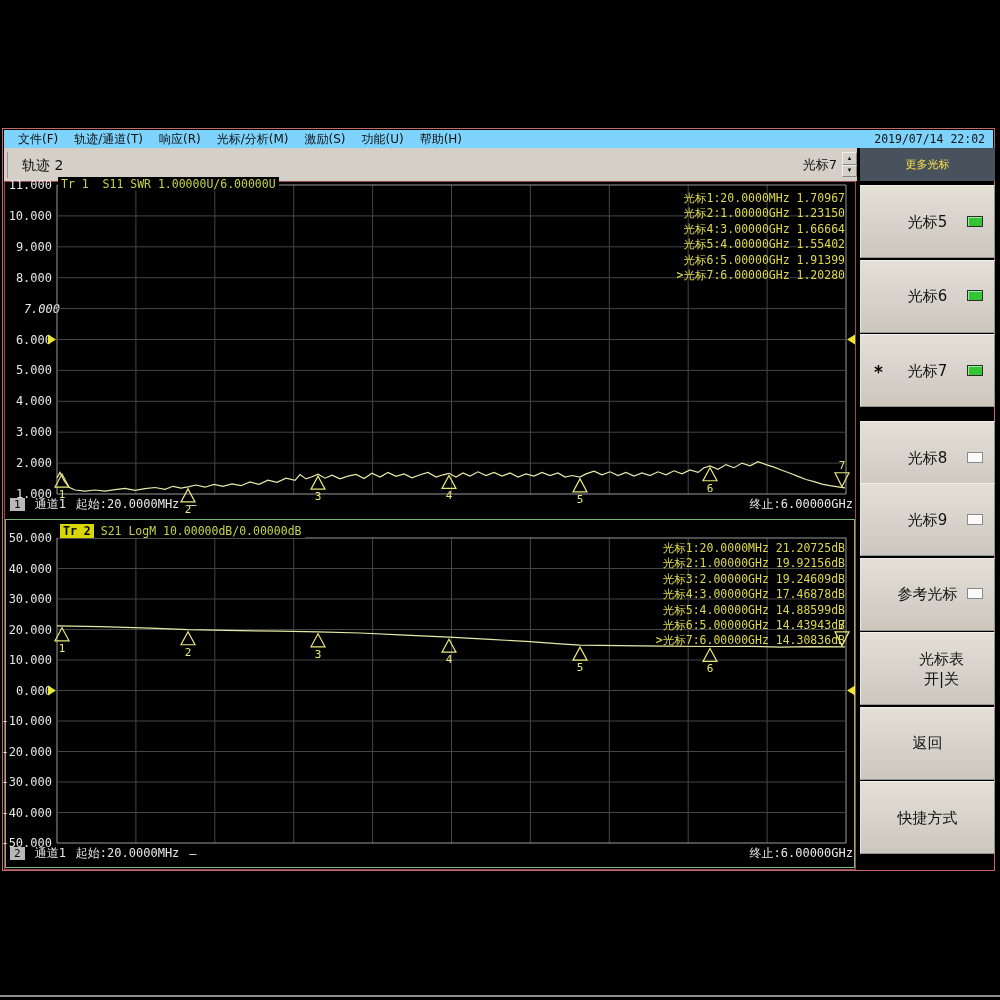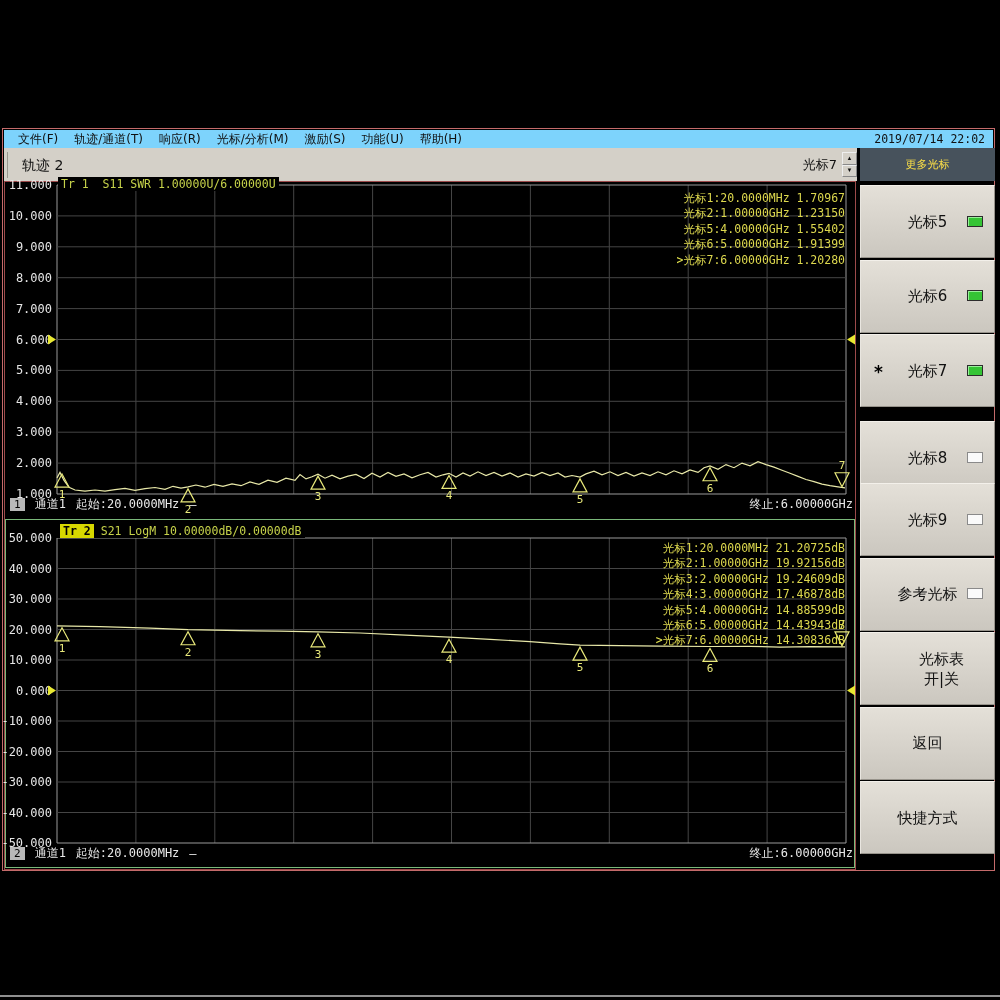--- a/index.html
+++ b/index.html
@@ -129,21 +129,21 @@
 <div class="abs charts-frame"></div>
 <div class="abs chart2-frame"></div>
 
 <div class="abs chart-title mono" style="left:58px;top:177px;">Tr 1  S11 SWR 1.00000U/6.00000U</div>
 
 <div id="chart1-ylabels">
     <div class="abs ylab mono" style="left: 0px; top: 178px;">11.000</div>
     <div class="abs ylab mono" style="left: 0px; top: 208.9px;">10.000</div>
     <div class="abs ylab mono" style="left: 0px; top: 239.8px;">9.000</div>
     <div class="abs ylab mono" style="left: 0px; top: 270.7px;">8.000</div>
-    <div class="abs ylab mono" style="left: 0px; top: 301.6px;">7.000</div>
+    <div class="abs ylab mono" style="left: 8px; top: 301.6px; font-style: italic;">7.000</div>
     <div class="abs ylab mono" style="left: 0px; top: 332.5px;">6.000</div>
     <div class="abs ylab mono" style="left: 0px; top: 363.4px;">5.000</div>
     <div class="abs ylab mono" style="left: 0px; top: 394.3px;">4.000</div>
     <div class="abs ylab mono" style="left: 0px; top: 425.2px;">3.000</div>
     <div class="abs ylab mono" style="left: 0px; top: 456.1px;">2.000</div>
     <div class="abs ylab mono" style="left: 0px; top: 487px;">1.000</div>
   </div>
 <svg id="svg1" class="abs" style="left:57px;top:185px;" width="789" height="309">
     <g>
       <line x1="0" y1="0" x2="0" y2="309" stroke="#9a9a9a" stroke-width="1"></line>
@@ -197,20 +197,21 @@
       <text x="653" y="306.757709" fill="#e8e87a" font-size="11" text-anchor="middle" font-family="DejaVu Sans Mono, monospace">6</text>
     </g>
     <g>
       <polygon points="778,287.73348 792,287.73348 785,301.73348" fill="none" stroke="#e8e87a" stroke-width="1.2"></polygon>
       <text x="785" y="283.73348" fill="#e8e87a" font-size="11" text-anchor="middle" font-family="DejaVu Sans Mono, monospace">7</text>
     </g>
   </svg>
 <div class="abs readout mono" id="readout1" style="left:500px;top:191px;width:345px;">
     <div class="mrow"><span class="arr"></span><span>光标1:20.0000MHz 1.70967</span></div>
     <div class="mrow"><span class="arr"></span><span>光标2:1.00000GHz 1.23150</span></div>
+    <div class="mrow"><span class="arr"></span><span>光标4:3.00000GHz 1.66664</span></div>
     <div class="mrow"><span class="arr"></span><span>光标5:4.00000GHz 1.55402</span></div>
     <div class="mrow"><span class="arr"></span><span>光标6:5.00000GHz 1.91399</span></div>
     <div class="mrow"><span class="arr">&gt;</span><span>光标7:6.00000GHz 1.20280</span></div>
   </div>
 
 <div class="abs status mono" style="left:10px;top:496px;width:843px;">
   <span class="badge">1</span>
   <span>通道1</span>
   <span>起始:20.0000MHz</span>
   <span>—</span>

